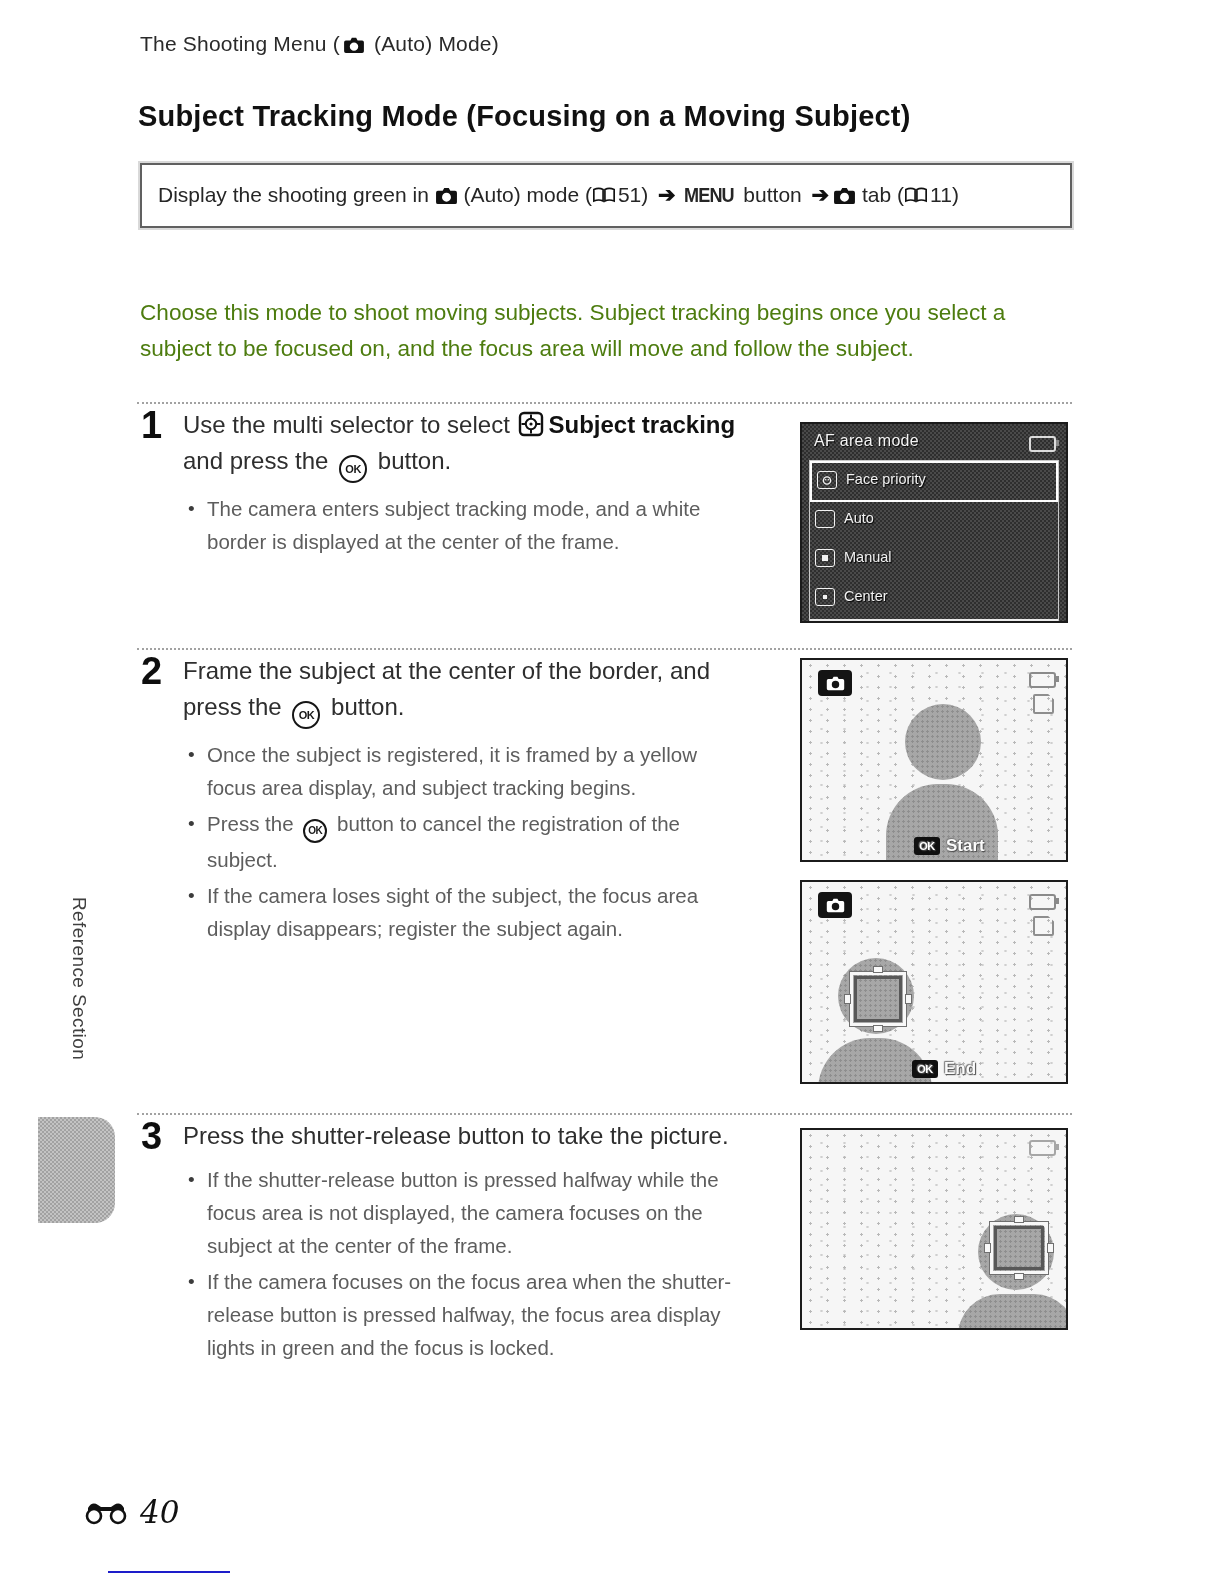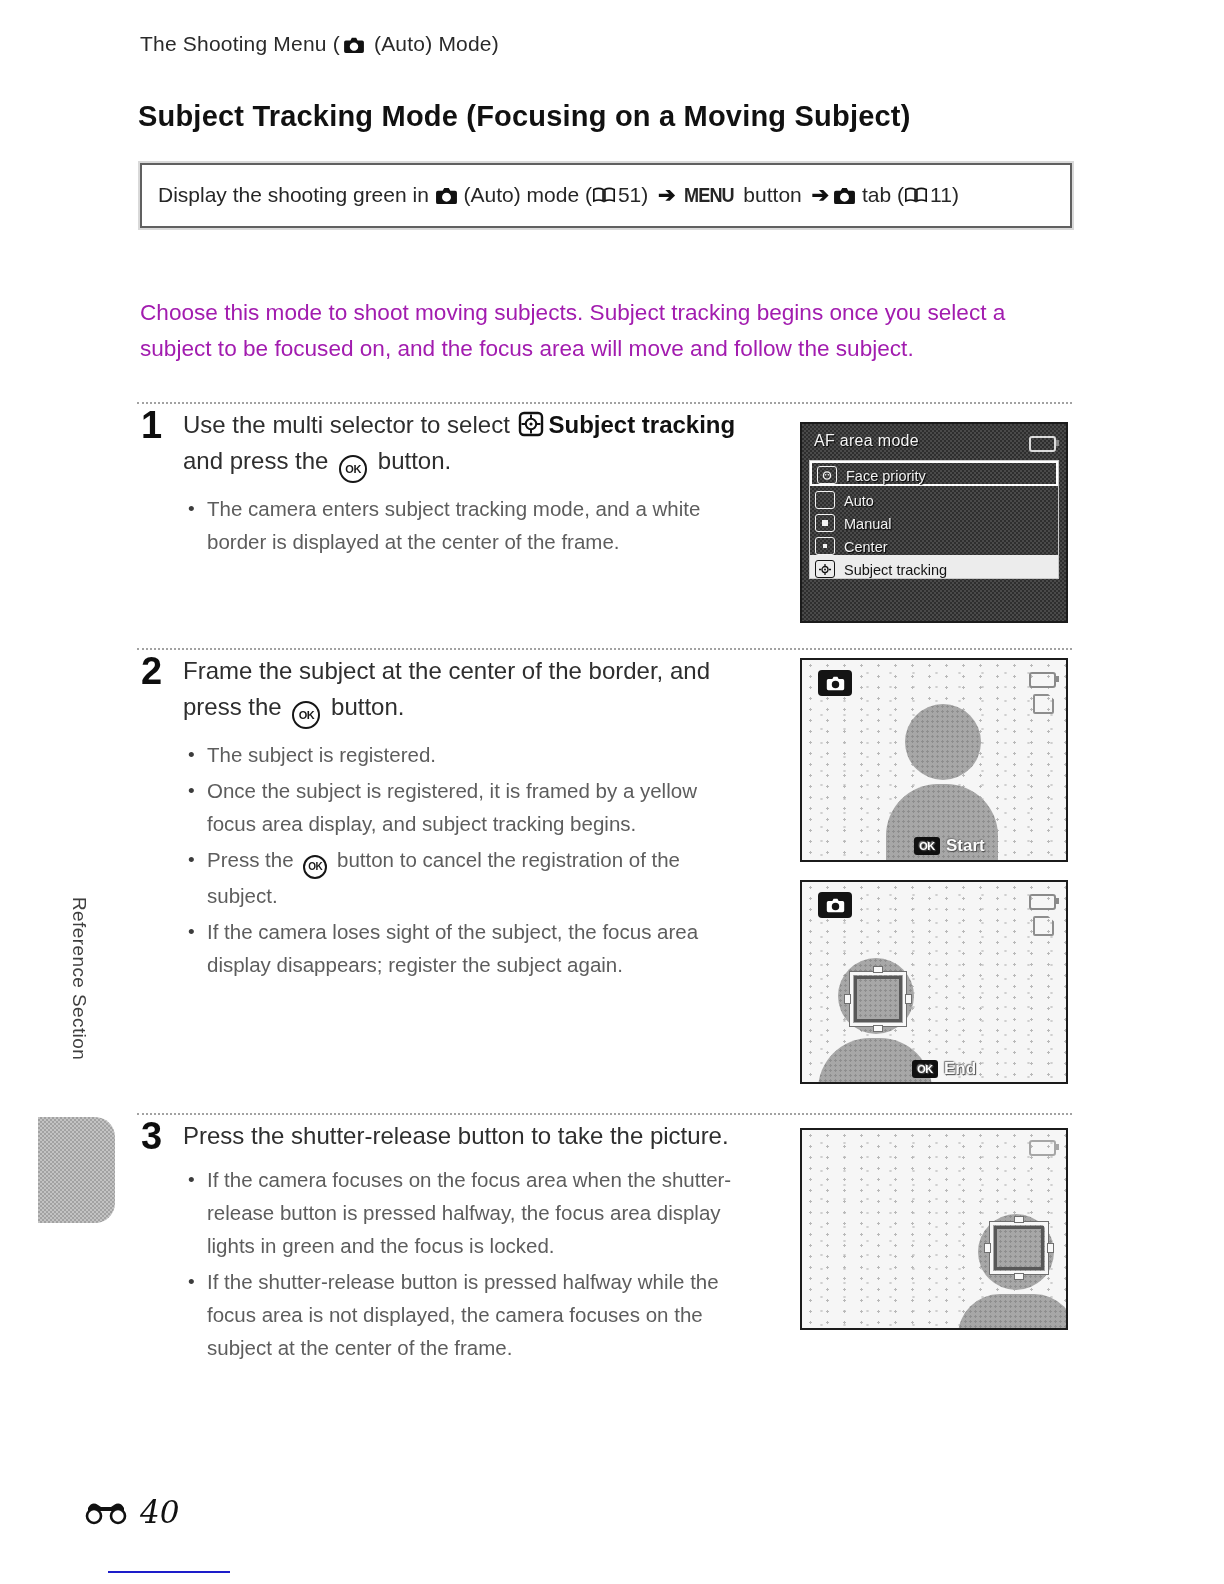--- a/index.html
+++ b/index.html
@@ -16,21 +16,21 @@
 
   
   .info-box{position:absolute;left:140px;top:163px;width:932px;box-sizing:border-box;
             border:2px solid #606060;box-shadow:0 0 0 2px #d9d9d9;padding:13px 16px 14px 16px;
             font-size:21px;color:#262626;line-height:34px;}
   .arrow-glyph{font-weight:bold;color:#111;margin:0 4px;}
   .menu-word{font-weight:bold;letter-spacing:-1px;transform:scaleX(.86);display:inline-block;}
 
   
   .intro{position:absolute;left:140px;top:272px;width:884px;font-size:22.6px;line-height:36px;
-         color:#a21caf;}
+         color:#4d7c0f;}
 
   
   .rule{position:absolute;left:137px;width:935px;border-top:2px dotted #a2a2a2;height:0;}
 
   
   .step-num{position:absolute;left:141px;width:44px;font-size:38px;font-weight:bold;color:#0e0e0e;}
   .step-body{position:absolute;left:183px;width:560px;}
   .step-title{font-size:24px;line-height:36px;color:#2e2e2e;}
   .step-title b{color:#111;}
   .bullets{margin:9px 0 0 0;padding:0 0 0 24px;list-style:none;}
@@ -91,21 +91,21 @@
              color:#fbfbfb;text-shadow:0 0 2px #4e4e4e,1px 1px 1px #4e4e4e,-1px -1px 1px #8a8a8a;}
   .lcd-num{position:absolute;font-size:16px;font-weight:bold;color:#fdfdfd;
            text-shadow:0 0 2px #5a5a5a,1px 1px 1px #5a5a5a,-1px 1px 1px #5a5a5a;margin-top:16px;}
 
   
   .menu-lcd{position:relative;width:100%;height:100%;
             background:repeating-conic-gradient(#2e2e2e 0% 25%,#4a4a4a 0% 50%) 0 0/4px 4px;}
   .menu-title{position:absolute;left:12px;top:8px;font-size:16px;color:#f4f4f4;
               text-shadow:1px 1px 1px #000;letter-spacing:.3px;}
   .menu-rows{position:absolute;left:7px;right:7px;top:36px;border:1px solid #c9c9c9;}
-  .m-row{display:flex;align-items:flex-end;gap:9px;height:23px;padding:0 5px;color:#f2f2f2;
+  .m-row{display:flex;align-items:flex-start;gap:9px;height:23px;padding:8px 5px;color:#f2f2f2;
          font-size:14.5px;text-shadow:1px 1px 1px #000;}
   .m-row.cursor{border:2px solid #fdfdfd;height:21px;}
   .m-row.selected{background:#ececec;color:#141414;text-shadow:none;}
   .m-ico{flex:0 0 auto;display:flex;align-items:center;justify-content:center;
          width:18px;height:16px;border:1.6px solid currentColor;border-radius:3px;}
 
   
   .sidebar-label{position:absolute;left:68px;top:897px;height:215px;writing-mode:vertical-rl;
                  font-size:19px;color:#3f3f3f;letter-spacing:.4px;}
   .chapter-tab{position:absolute;left:38px;top:1117px;width:77px;height:106px;
@@ -216,21 +216,20 @@
 
   <div class="rule" style="top:648px"></div>
   <div class="step-num" style="top:650px">2</div>
   <div class="step-body" style="top:653px">
     <div class="step-title">
       <span>Frame the subject at the center of the border, and press the </span><span class="ok-badge">
           <span>OK</span>
         </span><span> button.</span>
     </div>
     <ul class="bullets">
-      <li><span>The subject is registered.</span></li>
       <li><span>Once the subject is registered, it is framed by a yellow focus area display, and subject tracking begins.</span></li>
       <li><span>Press the </span><span class="ok-badge small">
             <span>OK</span>
           </span><span> button to cancel the registration of the subject.</span></li>
       <li><span>If the camera loses sight of the subject, the focus area display disappears; register the subject again.</span></li>
     </ul>
   </div>
 
   <figure class="shot" style="top:658px;height:204px;margin:0">
     <div class="lcd">
@@ -280,22 +279,22 @@
     </div>
   </figure>
 
   <div class="rule" style="top:1113px"></div>
   <div class="step-num" style="top:1115px">3</div>
   <div class="step-body" style="top:1118px">
     <div class="step-title">
       <span>Press the shutter-release button to take the picture.</span>
     </div>
     <ul class="bullets">
+      <li><span>If the shutter-release button is pressed halfway while the focus area is not displayed, the camera focuses on the subject at the center of the frame.</span></li>
       <li><span>If the camera focuses on the focus area when the shutter-release button is pressed halfway, the focus area display lights in green and the focus is locked.</span></li>
-      <li><span>If the shutter-release button is pressed halfway while the focus area is not displayed, the camera focuses on the subject at the center of the frame.</span></li>
     </ul>
   </div>
 
   <figure class="shot" style="top:1128px;height:202px;margin:0">
     <div class="lcd">
       <div class="sil head" style="left:176px;top:84px;width:76px;height:76px"></div>
       <div class="sil body" style="left:156px;top:164px;width:118px;height:42px"></div>
       <span class="batt dim" style="top:10px"></span>
       <div class="dframe" style="left:188px;top:92px;width:52px;height:46px">
         <i class="n-t"></i>

